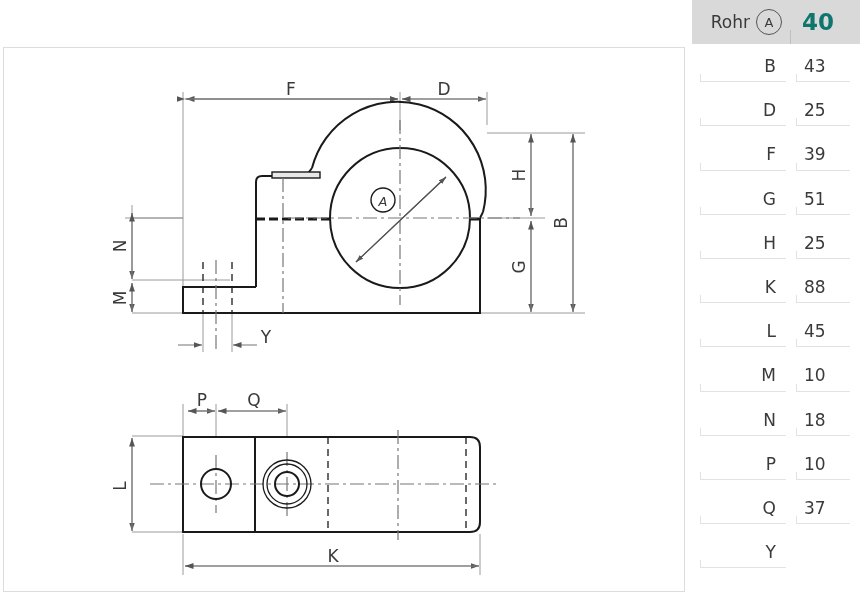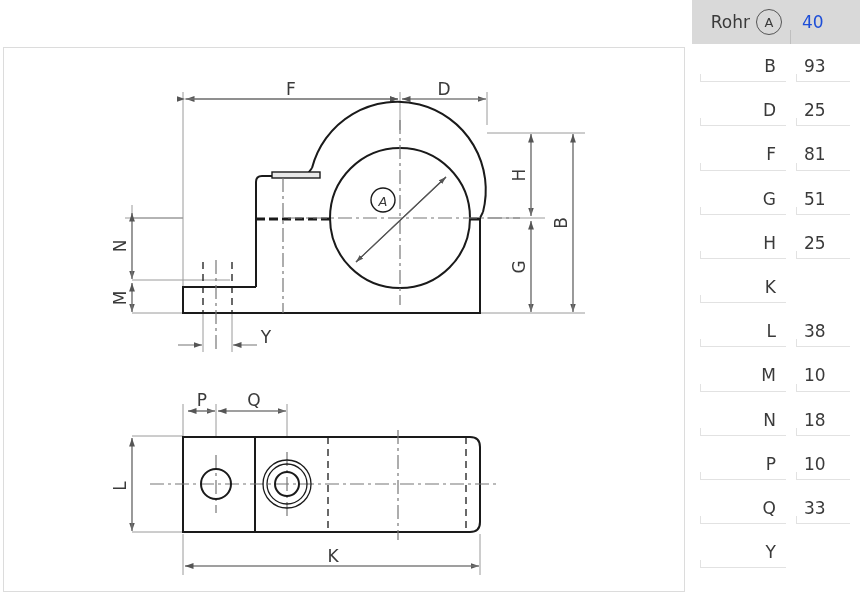--- a/index.html
+++ b/index.html
@@ -35,21 +35,21 @@
     display:flex;align-items:center;
   }
   .spec-head .hl{
     width:98px;text-align:right;padding-right:0px;
     font-size:17px;color:#3a3a3a;
     display:flex;align-items:center;justify-content:flex-end;gap:6px;
     box-sizing:border-box;padding-right:8px;
   }
   .spec-head .hv{
     flex:1;text-align:left;padding-left:12px;
-    font-size:17px;font-weight:normal;color:#1d4ed8;
+    font-size:23px;font-weight:bold;color:#0f766e;
   }
   .circA{
     display:inline-flex;align-items:center;justify-content:center;
     width:24px;height:24px;border:1.3px solid #555;border-radius:50%;
     font-size:13px;color:#3a3a3a;line-height:1;
   }
   .spec-rows{position:relative;}
   .spec-row{
     position:relative;
     height:44.2px;
@@ -260,60 +260,61 @@
           <span>A</span>
         </span>
       </div>
       <div class="hv">40</div>
       <div class="head-divider"></div>
     </div>
 
     <div class="spec-rows" id="rows">
         <div class="spec-row">
           <div class="cl">B</div>
-          <div class="cv">93</div>
+          <div class="cv">43</div>
         </div>
         <div class="spec-row">
           <div class="cl">D</div>
           <div class="cv">25</div>
         </div>
         <div class="spec-row">
           <div class="cl">F</div>
-          <div class="cv">81</div>
+          <div class="cv">39</div>
         </div>
         <div class="spec-row">
           <div class="cl">G</div>
           <div class="cv">51</div>
         </div>
         <div class="spec-row">
           <div class="cl">H</div>
           <div class="cv">25</div>
         </div>
         <div class="spec-row">
           <div class="cl">K</div>
+          <div class="cv">88</div>
         </div>
         <div class="spec-row">
           <div class="cl">L</div>
-          <div class="cv">38</div>
+          <div class="cv">45</div>
         </div>
         <div class="spec-row">
           <div class="cl">M</div>
           <div class="cv">10</div>
         </div>
         <div class="spec-row">
           <div class="cl">N</div>
           <div class="cv">18</div>
         </div>
         <div class="spec-row">
           <div class="cl">P</div>
           <div class="cv">10</div>
         </div>
         <div class="spec-row">
           <div class="cl">Q</div>
-          <div class="cv">33</div>
+          <div class="cv">37</div>
         </div>
         <div class="spec-row">
           <div class="cl">Y</div>
         </div>
       </div>
   </div>
 
 </div>
 
 </body></html>

